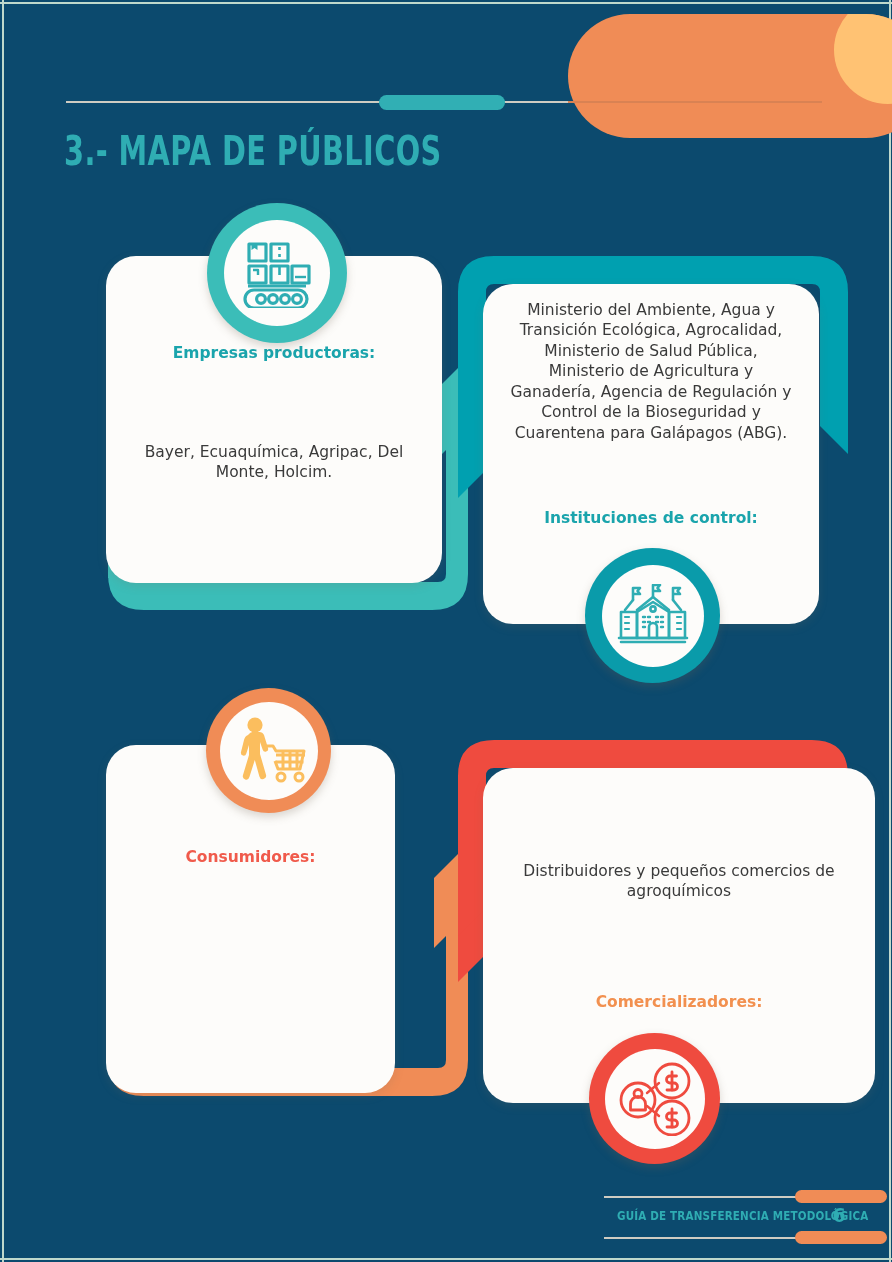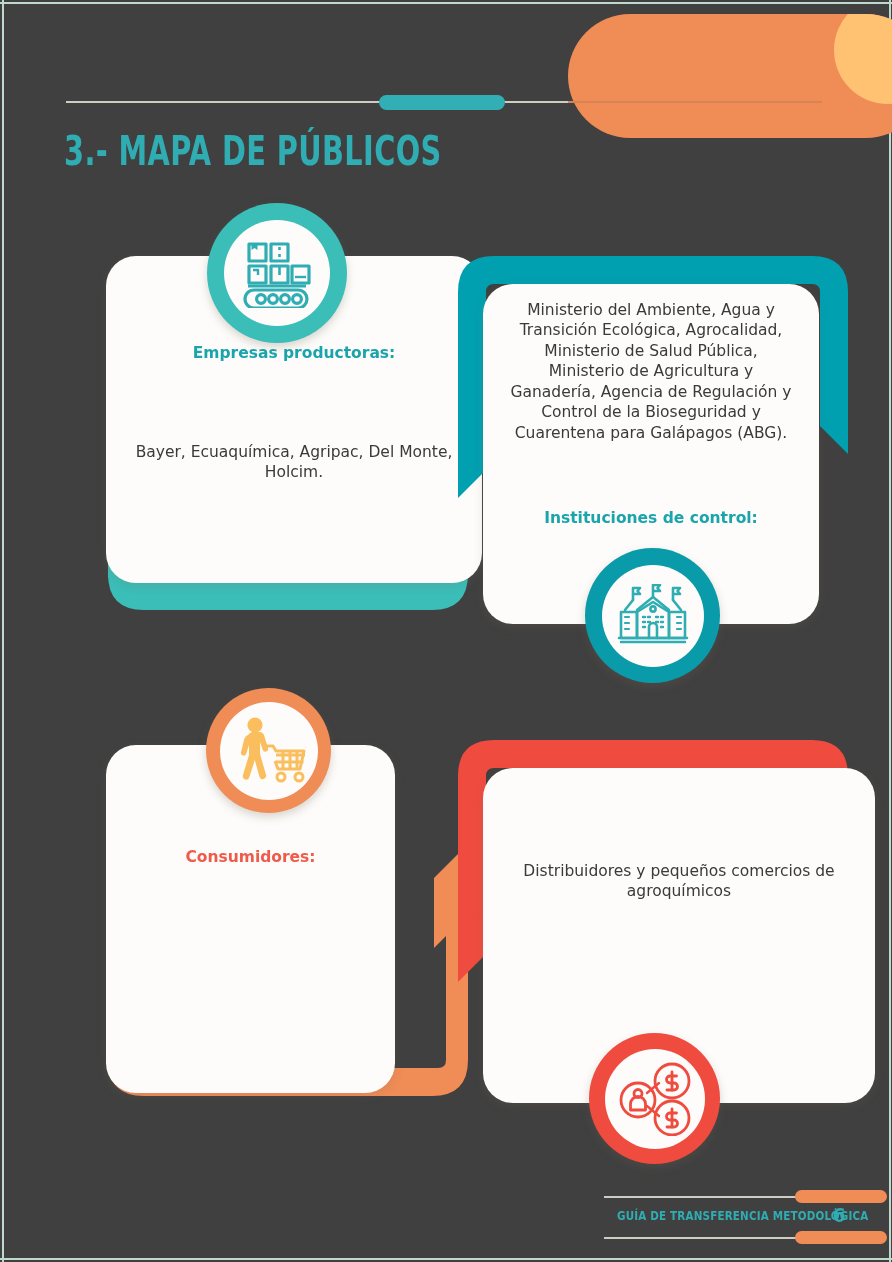--- a/index.html
+++ b/index.html
@@ -9,21 +9,21 @@
     height: 1262px;
     background: #F4F1E7;
     font-family: "DejaVu Sans", sans-serif;
     overflow: hidden;
   }
 
   #page {
     position: relative;
     width: 892px;
     height: 1262px;
-    background: #404040;
+    background: #0c4a6e;
     overflow: hidden;
   }
 
   
   .page-border-l, .page-border-r, .page-border-t, .page-border-b {
     position: absolute;
     background: #BFD9CC;
   }
   .page-border-l { left: 2px;  top: 0;    width: 2px;  height: 1262px; }
   .page-border-r { right: 1px; top: 0;    width: 2px;  height: 1262px; }
@@ -198,21 +198,21 @@
   <div class="block">
 
     <svg style="position:absolute; left:78px; top:252px;" width="390" height="360" viewBox="0 0 390 360">
       <path d="M30 96 L30 52 L52 74 L52 96 Z" fill="#3BBDB8"></path>
       <path d="M30 70 L30 322 Q30 358 66 358 L354 358 Q390 358 390 322 L390 170
                L368 192 L368 322 Q368 330 360 330 L66 330 Q58 330 58 322 L58 70 Z" fill="#3BBDB8"></path>
       <rect x="30" y="70" width="28" height="256" fill="#3BBDB8"></rect>
       <path d="M356 140 L390 106 L390 176 L356 210 Z" fill="#3BBDB8"></path>
     </svg>
 
-    <div class="card-white" style="left:106px; top:256px; width:376px; height:327px;">
+    <div class="card-white" style="left:106px; top:256px; width:336px; height:327px;">
       <div class="card-inner" style="top:88px;">
         <div class="card-heading" style="color:#1AA4AC;">Empresas productoras:</div>
       </div>
       <div class="card-inner" style="top:186px;">
         <div class="card-body">Bayer, Ecuaquímica, Agripac, Del Monte, Holcim.</div>
       </div>
     </div>
 
     <div class="icon-bubble" style="left:207px; top:203px; width:140px; height:140px; background:#3BBDB8;">
       <div class="inner-disc" style="width:106px; height:106px;">
@@ -329,20 +329,23 @@
       <path d="M36 0 L354 0 Q390 0 390 36 L390 182 L362 154 L362 36 Q362 28 354 28
                L36 28 Q28 28 28 36 L28 200 L0 228 L0 36 Q0 0 36 0 Z" fill="#EF4B3F"></path>
       <path d="M0 196 L28 168 L28 214 L0 242 Z" fill="#EF4B3F"></path>
       <path d="M362 150 L390 178 L390 198 L362 170 Z" fill="#EF4B3F"></path>
     </svg>
 
     <div class="card-white" style="left:483px; top:768px; width:392px; height:335px;">
       <div class="card-inner" style="top:93px;">
         <div class="card-body">Distribuidores y pequeños comercios de agroquímicos</div>
       </div>
+      <div class="card-inner" style="top:225px;">
+        <div class="card-heading" style="color:#F2904F;">Comercializadores:</div>
+      </div>
     </div>
 
     <div class="icon-bubble" style="left:589px; top:1033px; width:131px; height:131px; background:#EF4B3F;">
       <div class="inner-disc" style="width:100px; height:100px;">
         <svg width="74" height="74" viewBox="0 0 74 74" fill="none" stroke="#EF4B3F" stroke-width="2.8" stroke-linejoin="round" stroke-linecap="round">
 
           <path d="M29 31 L41 21 M29 44 L41 54" stroke-width="2.4"></path>
 
           <circle cx="20" cy="38" r="17"></circle>
           <circle cx="20" cy="31.5" r="4"></circle>

